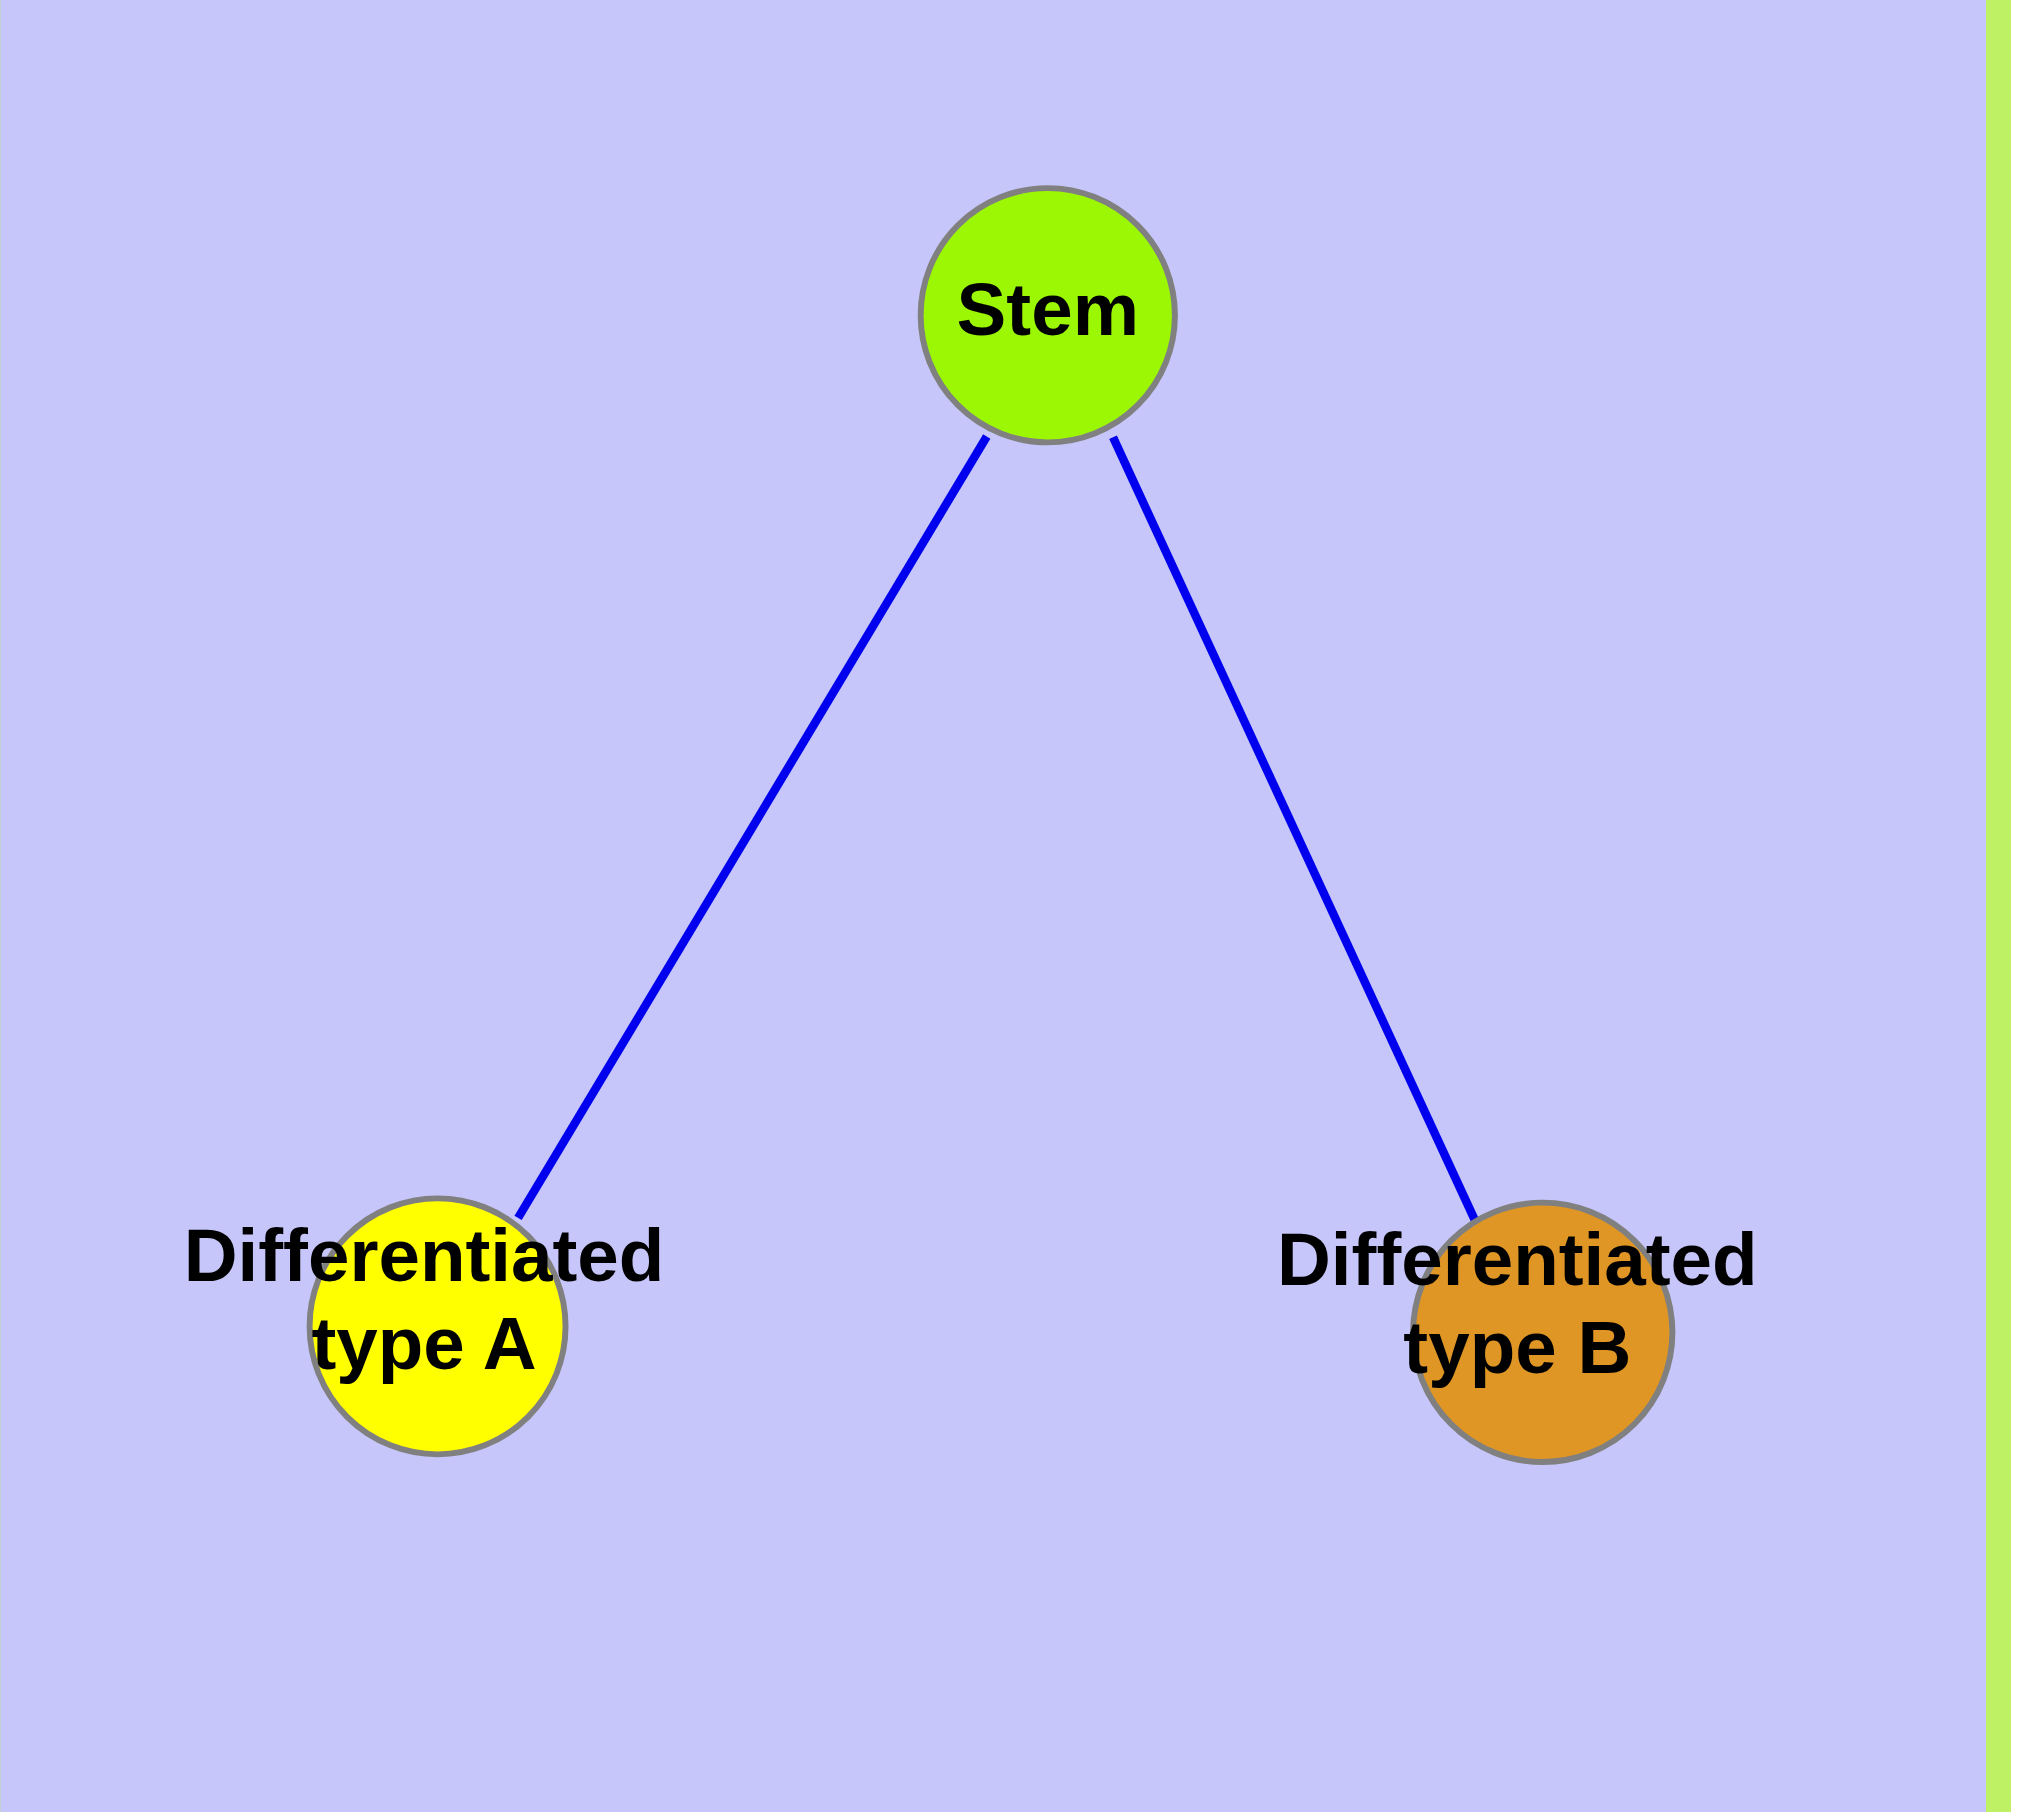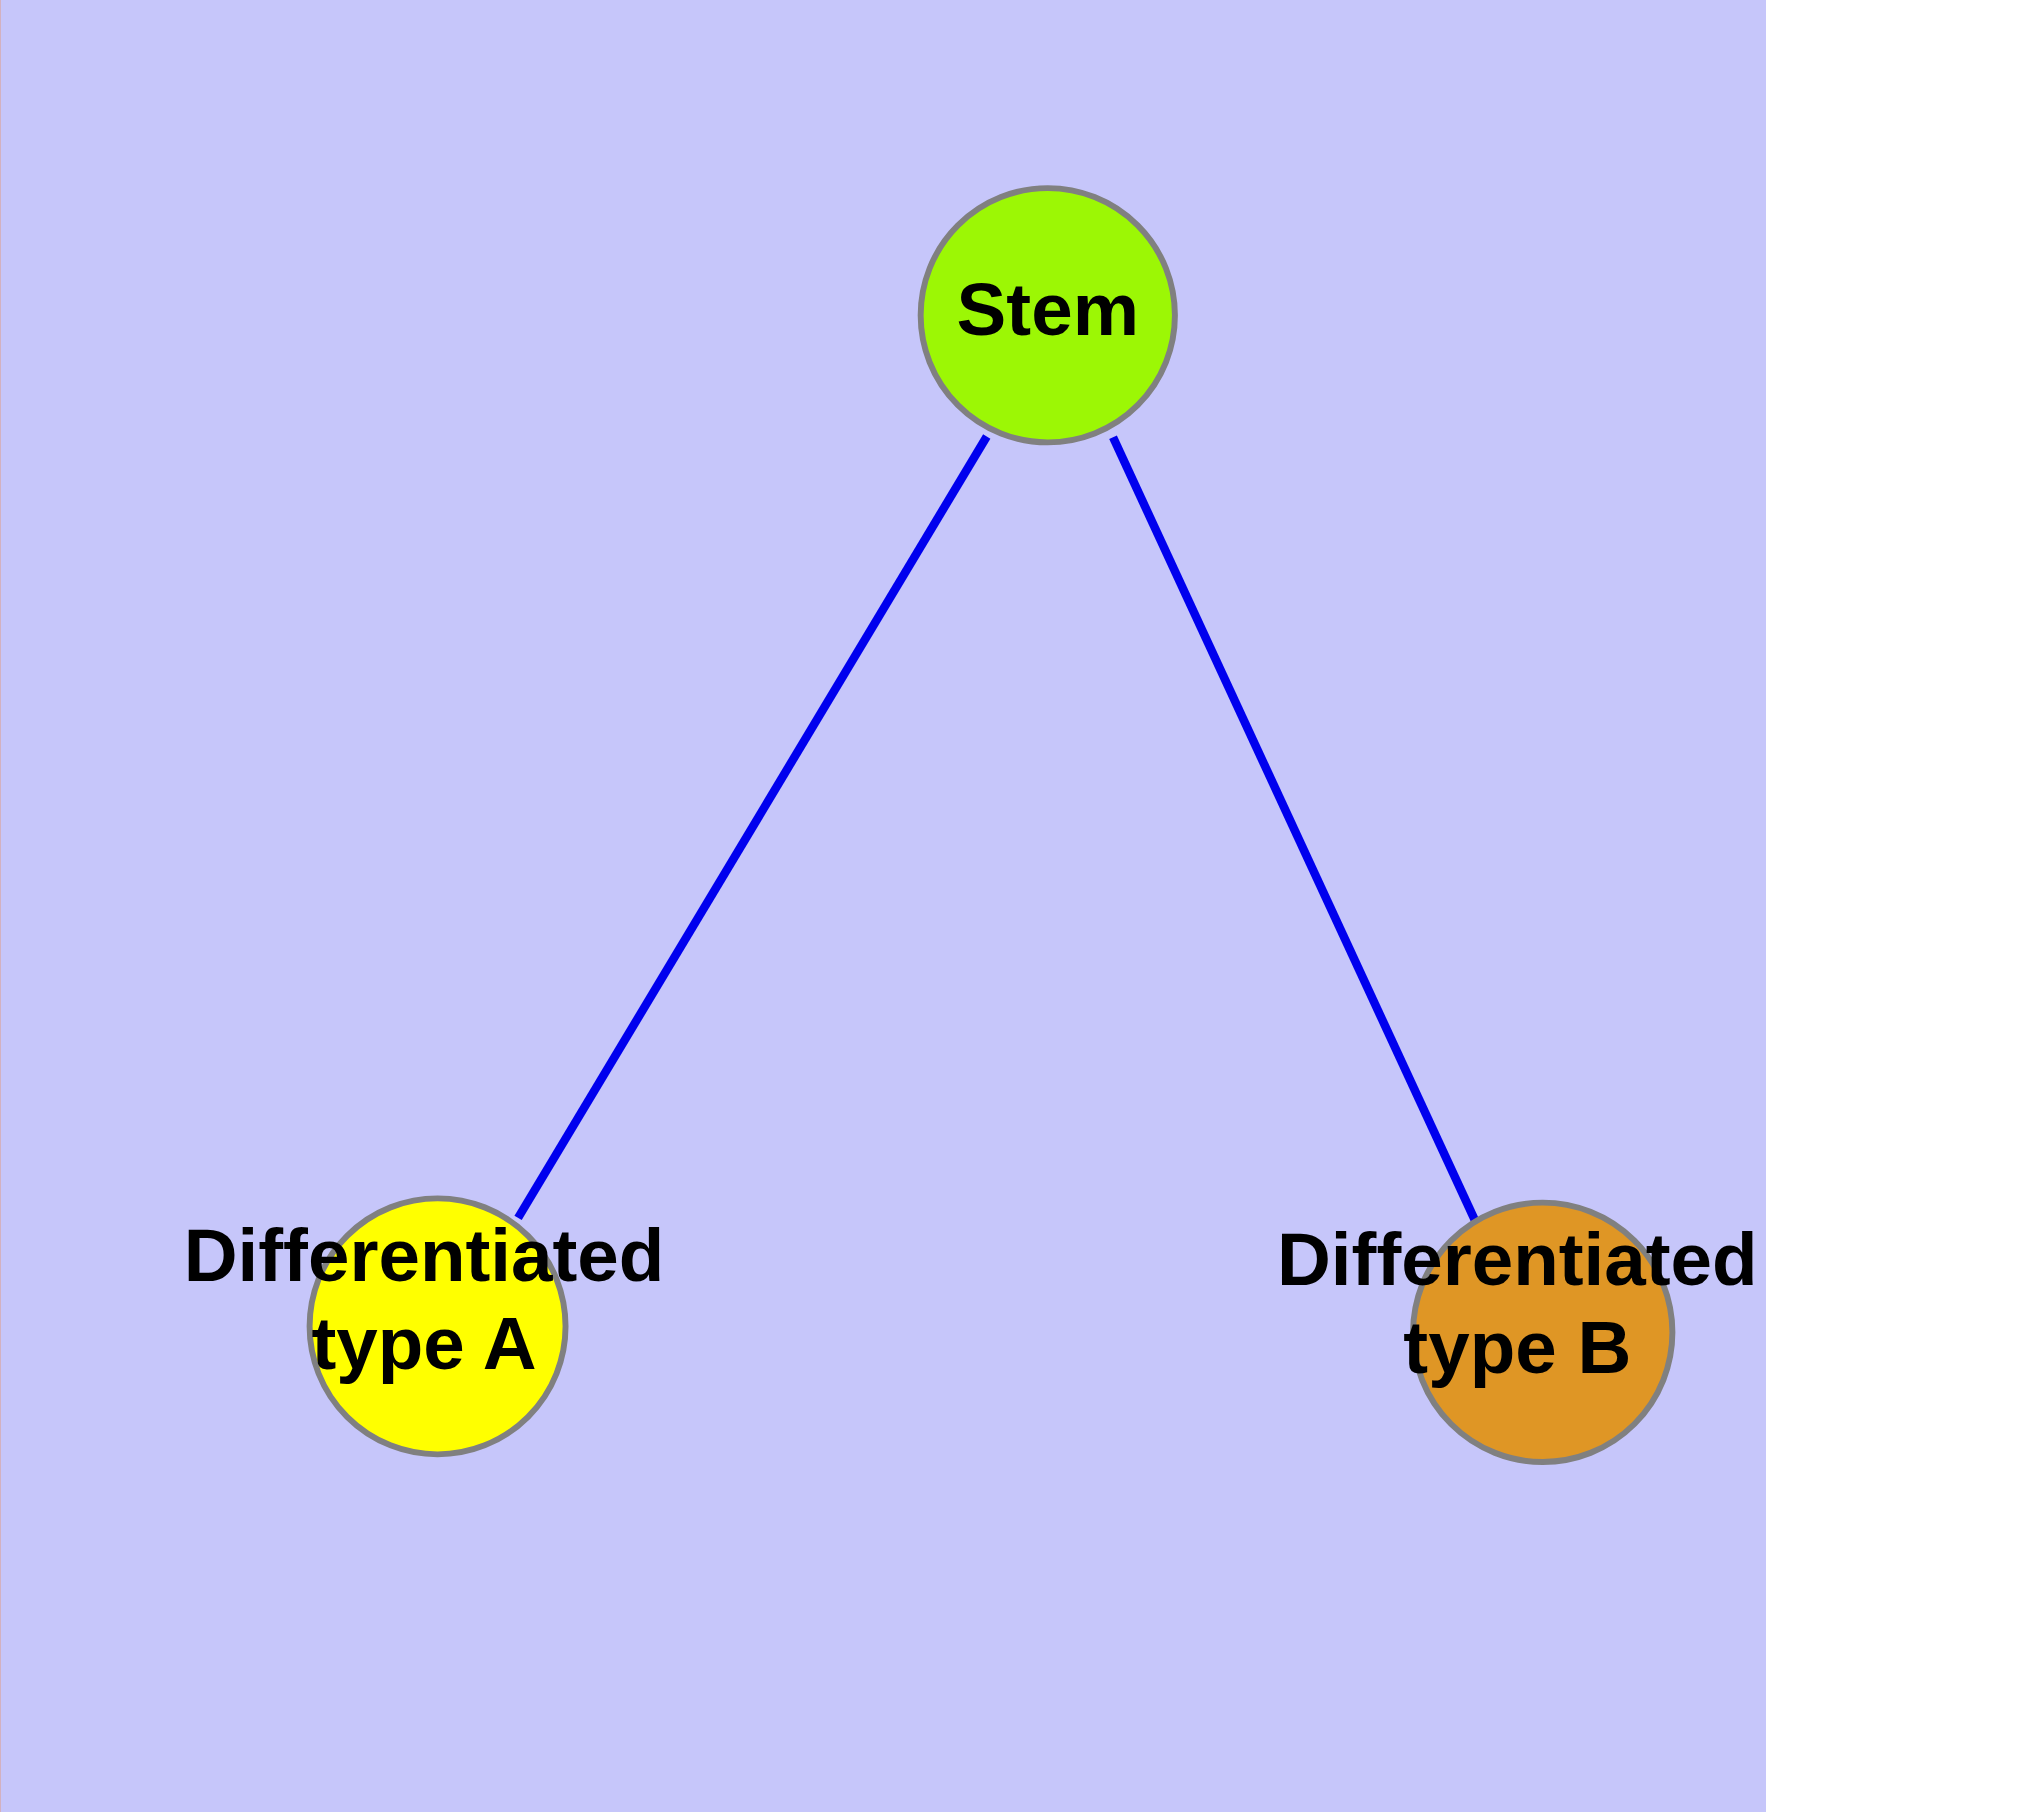--- a/index.html
+++ b/index.html
@@ -25,21 +25,21 @@
   .node-label {
     font-weight: bold;
     fill: #000000;
     text-anchor: middle;
     dominant-baseline: middle;
   }
 </style>
 </head>
 <body>
 
-<div id="canvas" style="width: 1766px; height: 1812px; background: #f97316; text-decoration: underline;">
+<div id="canvas" style="width: 2011px; height: 1812px; background: #bef264; text-decoration: underline;">
   <svg id="graph-svg" viewBox="0 0 2384 2138" xmlns="http://www.w3.org/2000/svg" style="width: 2021px; height: 1812px;">
 
     <rect id="bg-rect" x="0" y="0" width="2343" height="2138" fill="#c6c6fa"></rect>
 
     <g id="edges-layer">
         <line x1="1164" y1="515" x2="611" y2="1437" stroke="#0000ee" stroke-width="10" stroke-linecap="butt"></line>
         <line x1="1313" y1="516" x2="1741" y2="1442" stroke="#0000ee" stroke-width="10" stroke-linecap="butt"></line>
       </g>
 
     <g id="nodes-layer">

